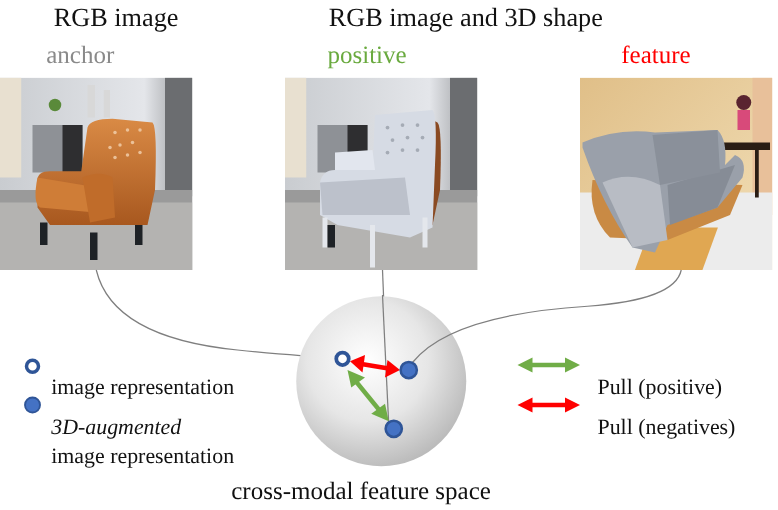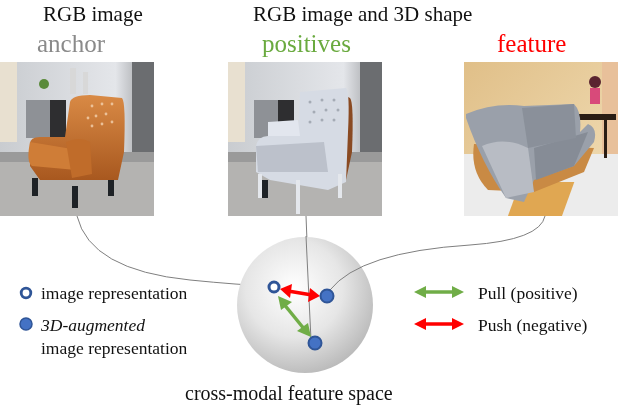--- a/index.html
+++ b/index.html
@@ -1,33 +1,33 @@
 <!DOCTYPE html>
 <html><head>
 <meta charset="utf-8">
 <style>
   html, body { margin:0; padding:0; background:#ffffff; }
   body { width:622px; height:408px; position:relative; overflow:hidden;
          font-family:"Liberation Serif","DejaVu Serif",serif; color:#111; }
   .abs { position:absolute; }
   .hdr { font-size:21px; line-height:24px; white-space:nowrap; }
-  .sub { font-size:25px; line-height:24px; white-space:nowrap; }
-  .leg { font-size:17.5px; line-height:20px; white-space:nowrap; color:#111; }
+  .sub { font-size:20px; line-height:24px; white-space:nowrap; }
+  .leg { font-size:17.5px; line-height:20px; white-space:nowrap; color:#111;margin-top:16px; }
   .cap { font-size:20px; line-height:24px; white-space:nowrap; }
   .img { position:absolute; width:154px; height:154px; overflow:hidden; }
   svg { position:absolute; left:0; top:0; }
 </style>
 </head>
 <body>
 
 <div class="abs hdr" style="left:43px; top:2px;">RGB image</div>
-<div class="abs hdr" style="left:253px; top:2px;">RGB image and 3D shape</div>
+<div class="abs hdr" style="left:263px; top:2px;">RGB image and 3D shape</div>
 
 <div class="abs sub" style="left:37px; top:32px; color:#8a8a8a;">anchor</div>
-<div class="abs sub" style="left:262px; top:32px; color:#6aaa3f;">positives</div>
+<div class="abs sub" style="left:262px; top:32px; color:#6aaa3f;">positive</div>
 <div class="abs sub" style="left:497px; top:32px; color:#ff0000;">feature</div>
 
 <div class="img" style="left:0px; top:62px;">
   <svg width="154" height="154" viewBox="0 0 154 154">
     <defs>
       <linearGradient id="wallA" x1="0" y1="0" x2="1" y2="0">
         <stop offset="0" stop-color="#c9ccd0"></stop>
           <stop offset="0.75" stop-color="#e4e6ea"></stop>
           <stop offset="1" stop-color="#8d8f92"></stop>
       </linearGradient>
@@ -167,15 +167,15 @@
     <polygon points="414,324 426,318 426,330" fill="#ff0000"></polygon>
     <polygon points="464,324 452,318 452,330" fill="#ff0000"></polygon>
   </g>
 </svg>
 
 <div class="abs leg" style="left:41px; top:283px;">image representation</div>
 <div class="abs leg" style="left:41px; top:315px;font-style:italic;">3D-augmented</div>
 <div class="abs leg" style="left:41px; top:338px;">image representation</div>
 
 <div class="abs leg" style="left:478px; top:283px;">Pull (positive)</div>
-<div class="abs leg" style="left:478px; top:315px;">Push (negative)</div>
+<div class="abs leg" style="left:478px; top:315px;">Pull (negatives)</div>
 
 <div class="abs cap" style="left:185px; top:381px;text-align:center;">cross-modal feature space</div>
 
 </body></html>

